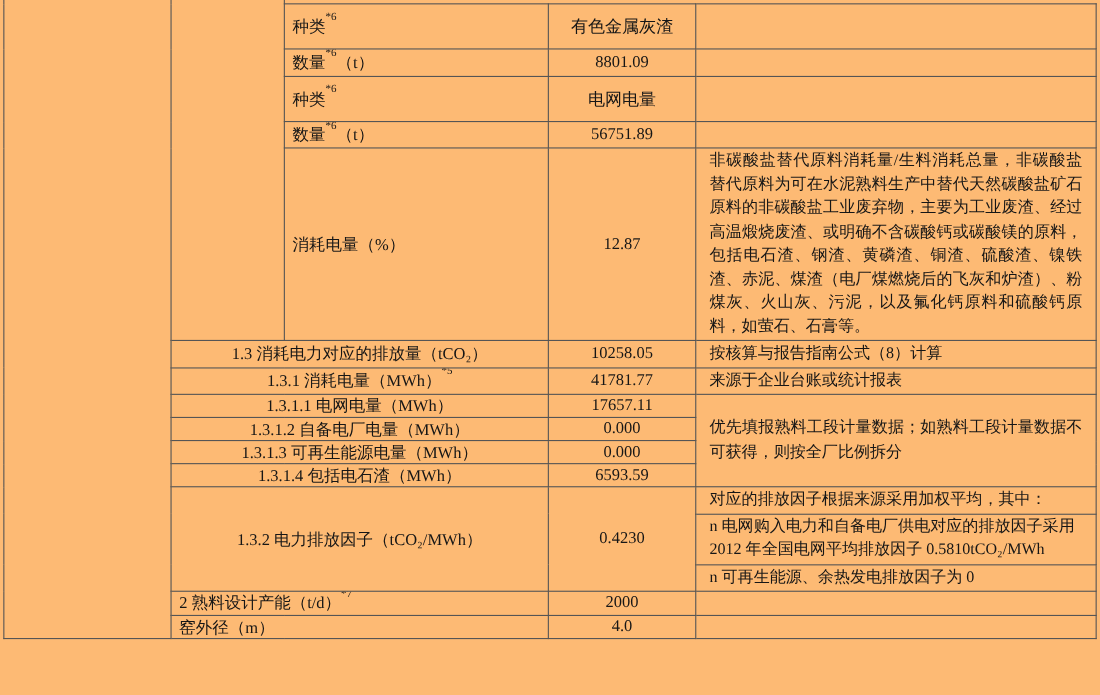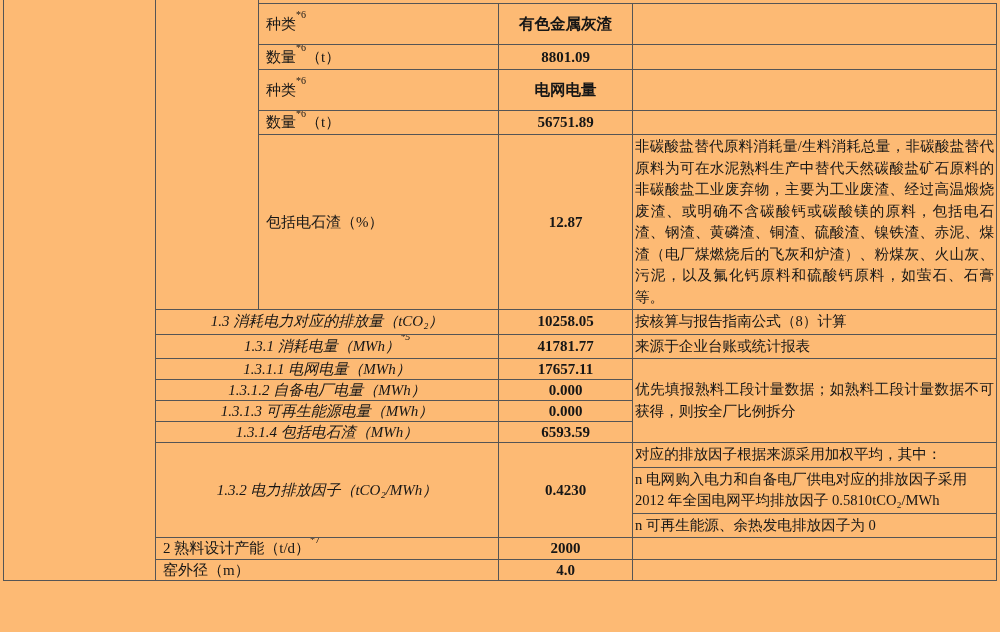--- a/index.html
+++ b/index.html
@@ -22,26 +22,26 @@
   }
   td{
     border:1px solid #555;
     padding:0 7px;
     font-size:15px;
     vertical-align:middle;
     overflow:hidden;
   }
   td.no-top{border-top:none;}
   td.lbl{text-align:left;}
-  td.ctr{text-align:center;padding:0 2px;font-style:italic;}
-  td.val{text-align:center;padding:0 2px;font-weight:bold;}
-  td.bold{font-weight:bold;font-size:15.5px;}
+  td.ctr{text-align:center;padding:0 2px;}
+  td.val{text-align:center;padding:0 2px;}
+  td.bold{font-weight:normal;font-size:15.5px;}
   td.note{
     font-size:14.6px;line-height:21.5px;
-    text-align:justify;padding:1px 2px;
+    text-align:justify;padding:1px 12px;
     white-space:pre-line;
   }
   td.note-center{vertical-align:middle;margin-left:40px;}
   sup{font-size:10px;position:relative;top:-0.45em;line-height:0;}
   .footer{
     position:absolute;left:0;top:591px;width:980px;
     text-align:center;font-size:15px;color:#111;
   }
 </style>
 </head>
@@ -83,21 +83,21 @@
         <td class="note"></td>
       </tr>
 
       <tr style="height:24px">
         <td class="lbl"><span>数量</span><sup>*6</sup><span>（t）</span></td>
         <td class="val">56751.89</td>
         <td class="note"></td>
       </tr>
 
       <tr style="height:155px">
-        <td class="lbl">包括电石渣（%）</td>
+        <td class="lbl">消耗电量（%）</td>
         <td class="val">12.87</td>
         <td class="note">非碳酸盐替代原料消耗量/生料消耗总量，非碳酸盐替代原料为可在水泥熟料生产中替代天然碳酸盐矿石原料的非碳酸盐工业废弃物，主要为工业废渣、经过高温煅烧废渣、或明确不含碳酸钙或碳酸镁的原料，包括电石渣、钢渣、黄磷渣、铜渣、硫酸渣、镍铁渣、赤泥、煤渣（电厂煤燃烧后的飞灰和炉渣）、粉煤灰、火山灰、污泥，以及氟化钙原料和硫酸钙原料，如萤石、石膏等。</td>
       </tr>
 
       <tr style="height:20px">
         <td class="ctr" colspan="2">1.3 消耗电力对应的排放量（tCO₂）</td>
         <td class="val">10258.05</td>
         <td class="note">按核算与报告指南公式（8）计算</td>
       </tr>
 

